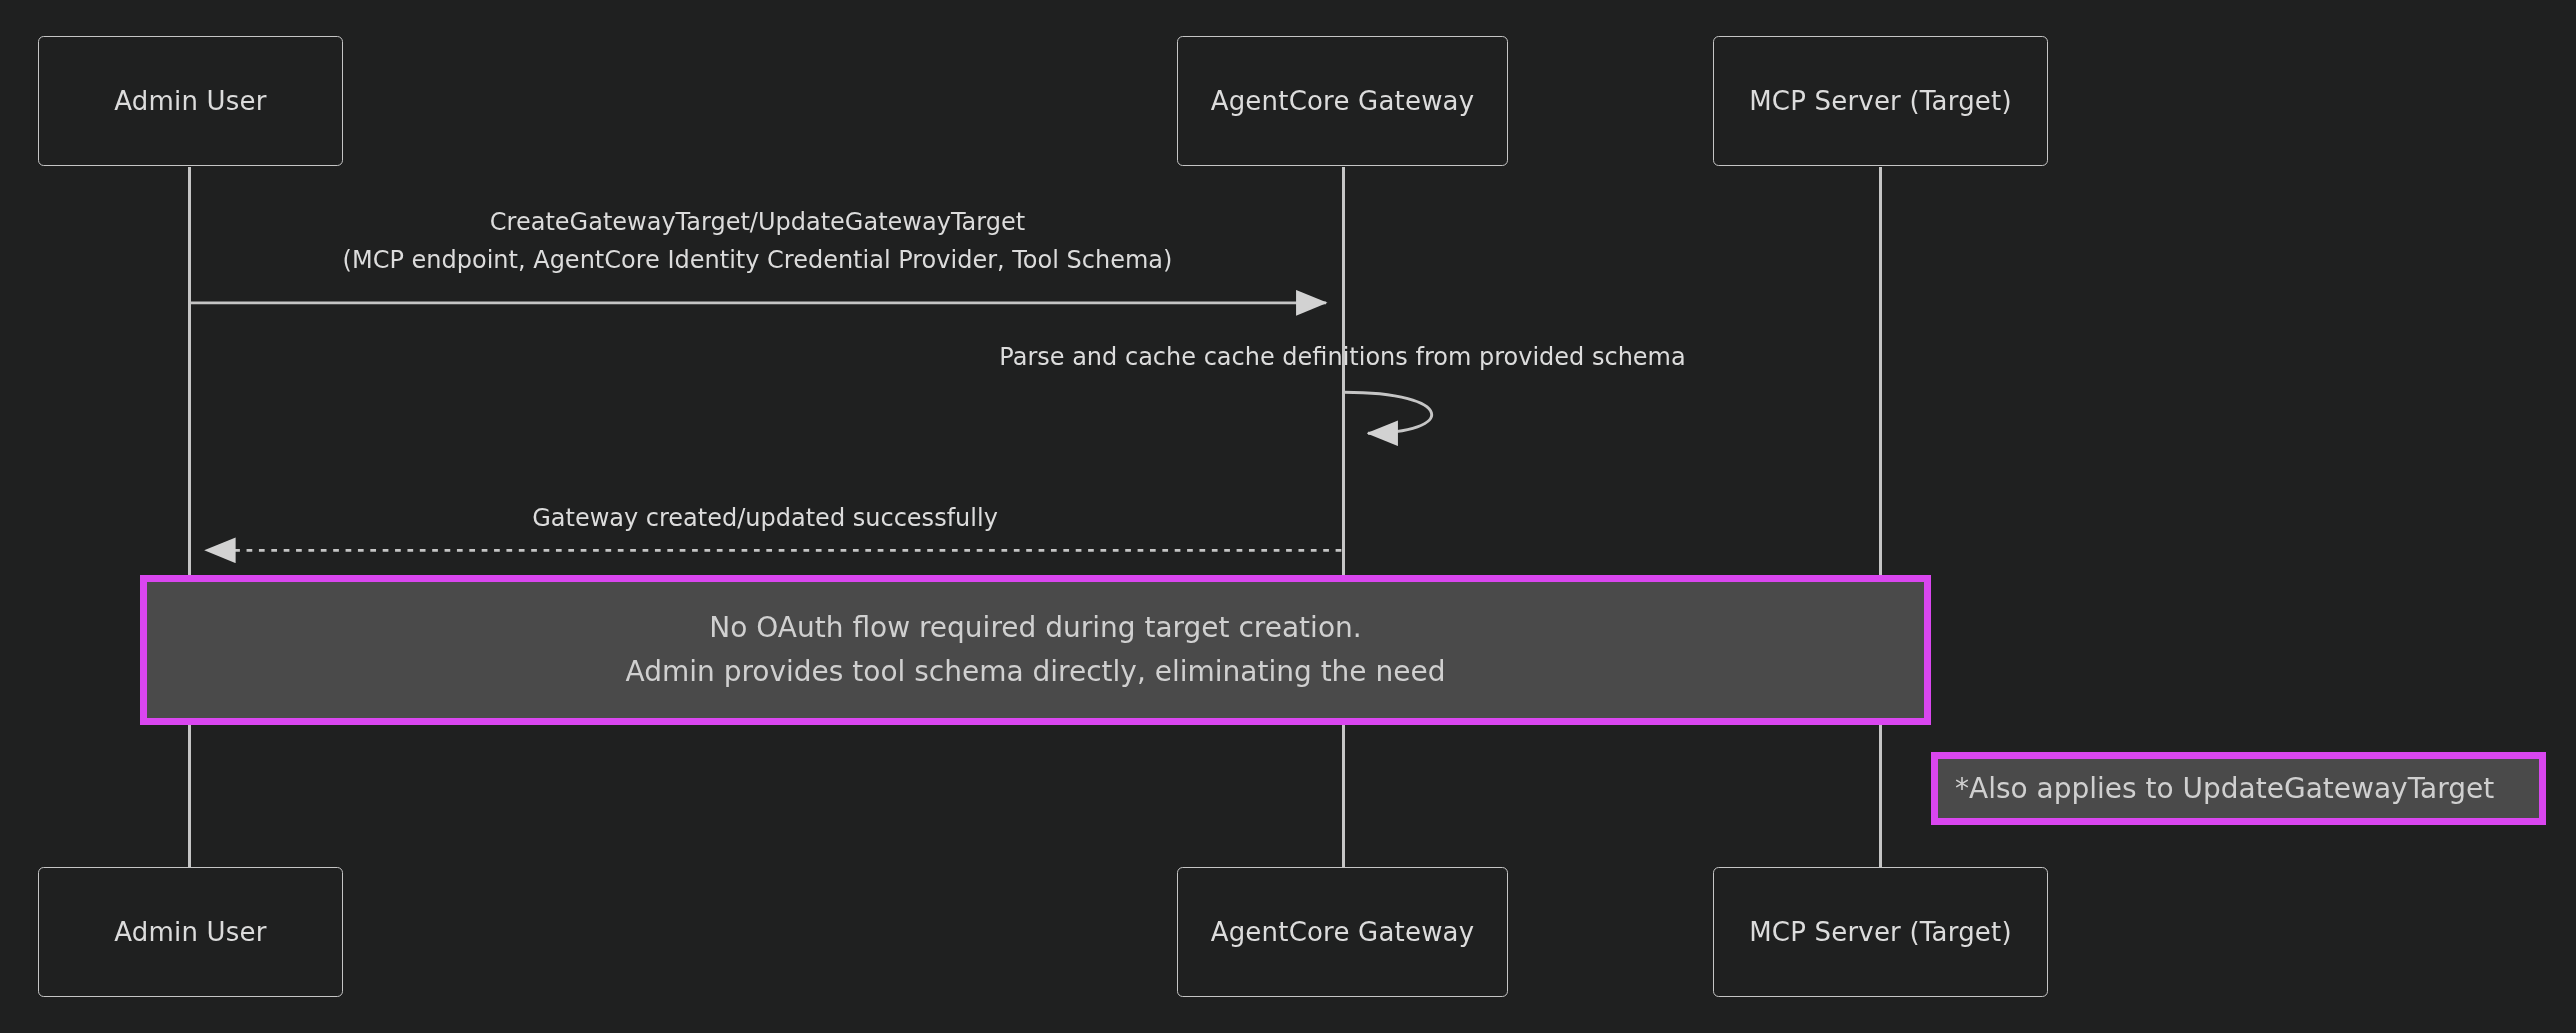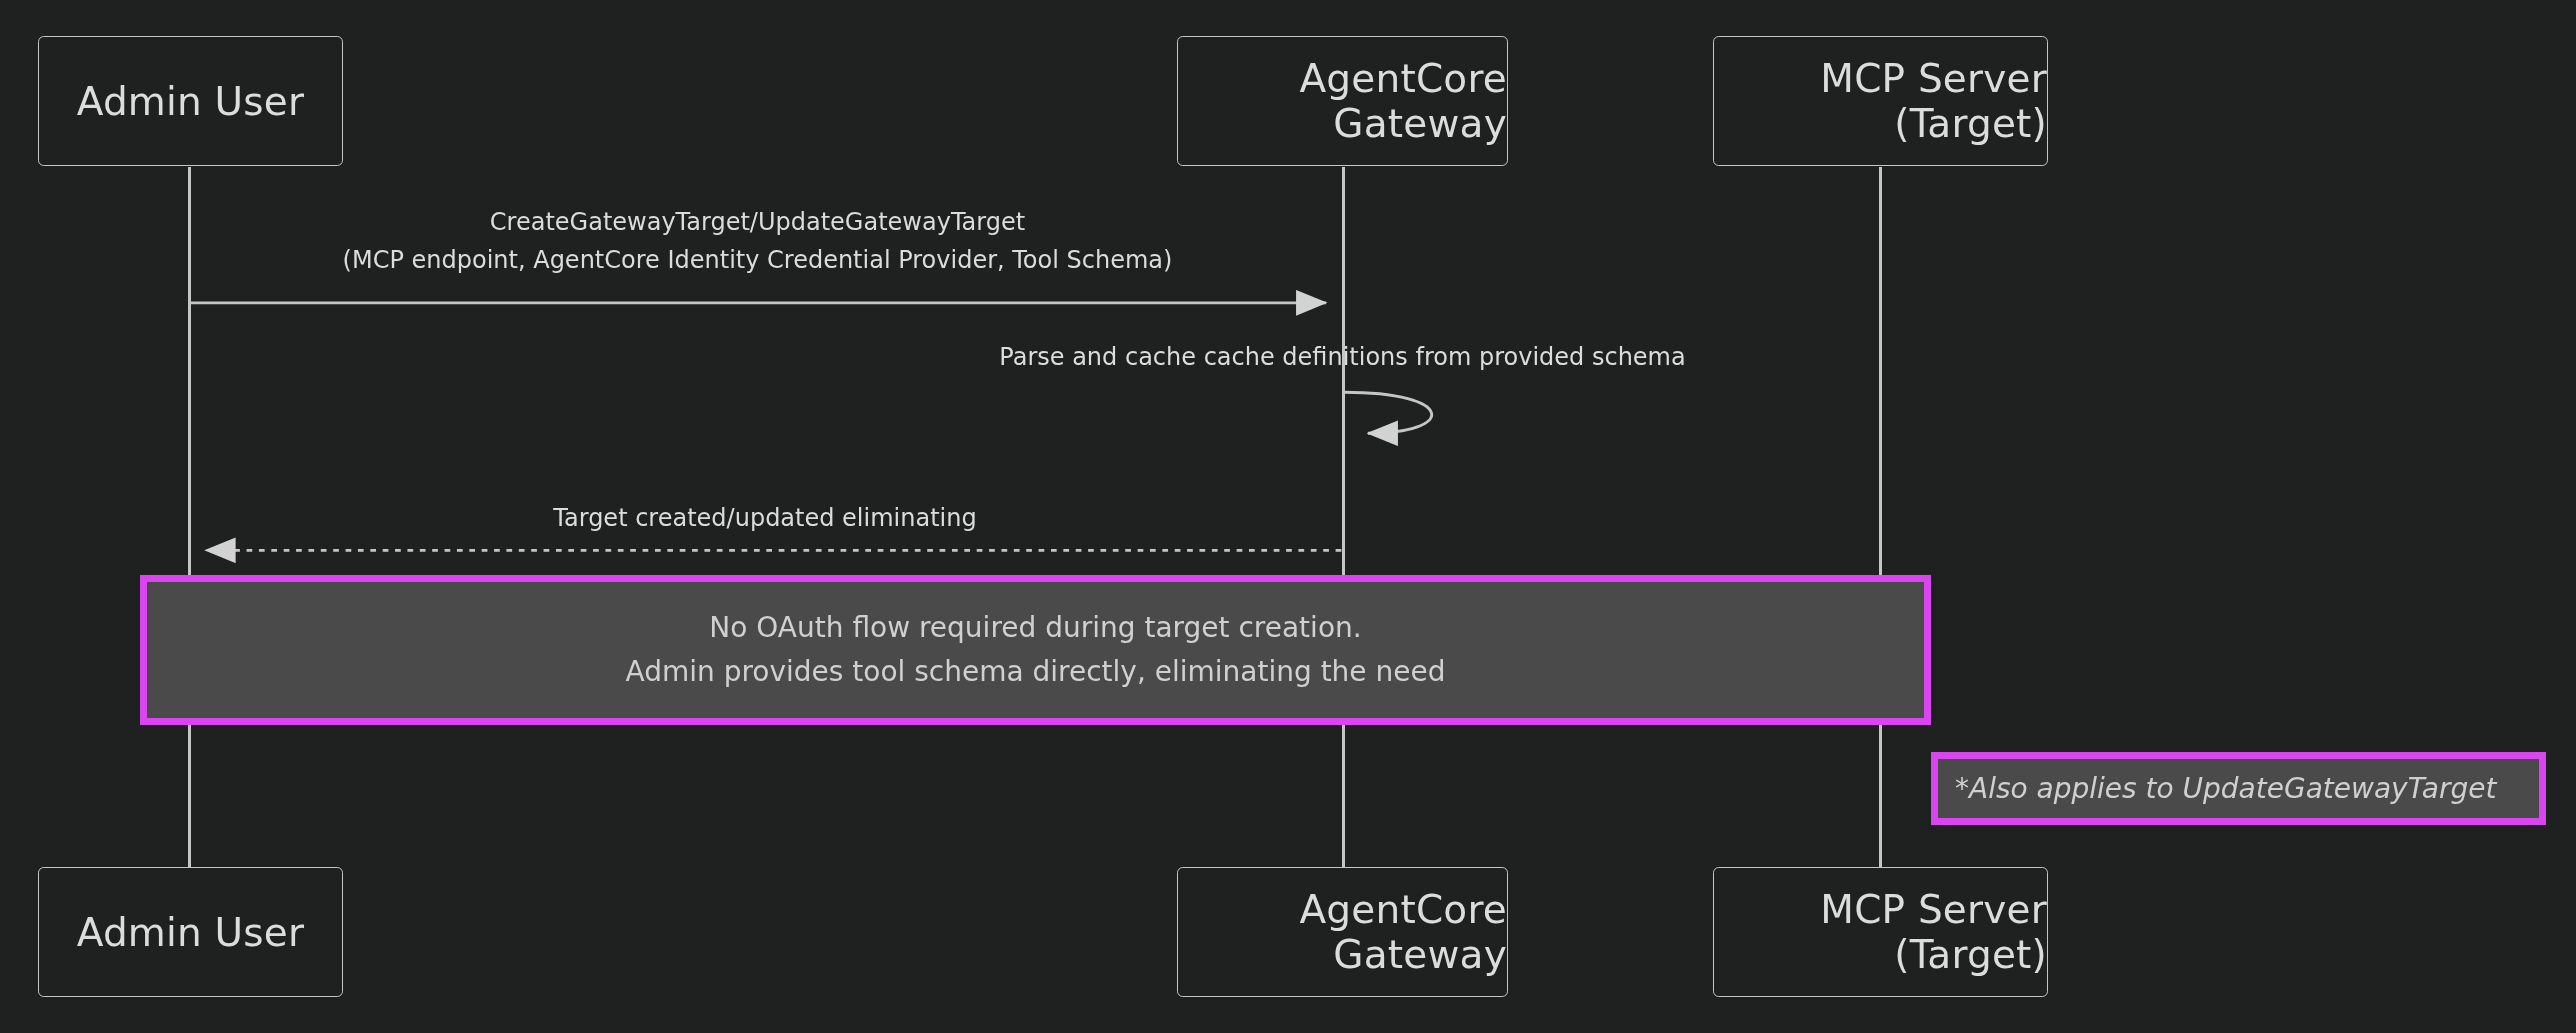--- a/index.html
+++ b/index.html
@@ -17,25 +17,25 @@
   }
 
   
   .participant-box {
     position: absolute;
     box-sizing: border-box;
     border: 1.9px solid #c5c5c5;
     border-radius: 5.7px;
     background: #1f2020;
     color: #dcdcdc;
-    font-size: 39px;
+    font-size: 26px;
     display: flex;
     align-items: center;
     justify-content: center;
-    text-align: right;
+    text-align: left;
     letter-spacing: 0.2px;
     z-index: 4;
   }
 
   
   .lifeline {
     position: absolute;
     width: 2.9px;
     background: #c5c5c5;
     z-index: 1;
@@ -136,26 +136,26 @@
   <div class="msg-label" style="left:189px; top:203px; width:1137px;">
     <div>CreateGatewayTarget/UpdateGatewayTarget</div>
     <div>(MCP endpoint, AgentCore Identity Credential Provider, Tool Schema)</div>
   </div>
 
   <div class="msg-label" style="left:781px; top:338px; width:1123px;">
     <div>Parse and cache cache definitions from provided schema</div>
   </div>
 
   <div class="msg-label" style="left:189px; top:499px; width:1152px;">
-    <div>Target created/updated eliminating</div>
+    <div>Gateway created/updated successfully</div>
   </div>
 
   <div class="note-box" style="left:140px; top:575px; width:1791px; height:150px;">
     <div class="note-line">No OAuth flow required during target creation.</div>
     <div class="note-line">Admin provides tool schema directly, eliminating the need</div>
   </div>
 
-  <div class="note-box left-align" style="left:1931px; top:752px; width:615px; height:73px;font-style:italic;">
+  <div class="note-box left-align" style="left:1931px; top:752px; width:615px; height:73px;">
     <div class="note-line">*Also applies to UpdateGatewayTarget</div>
   </div>
 
 </div>
 
 
 </body></html>

